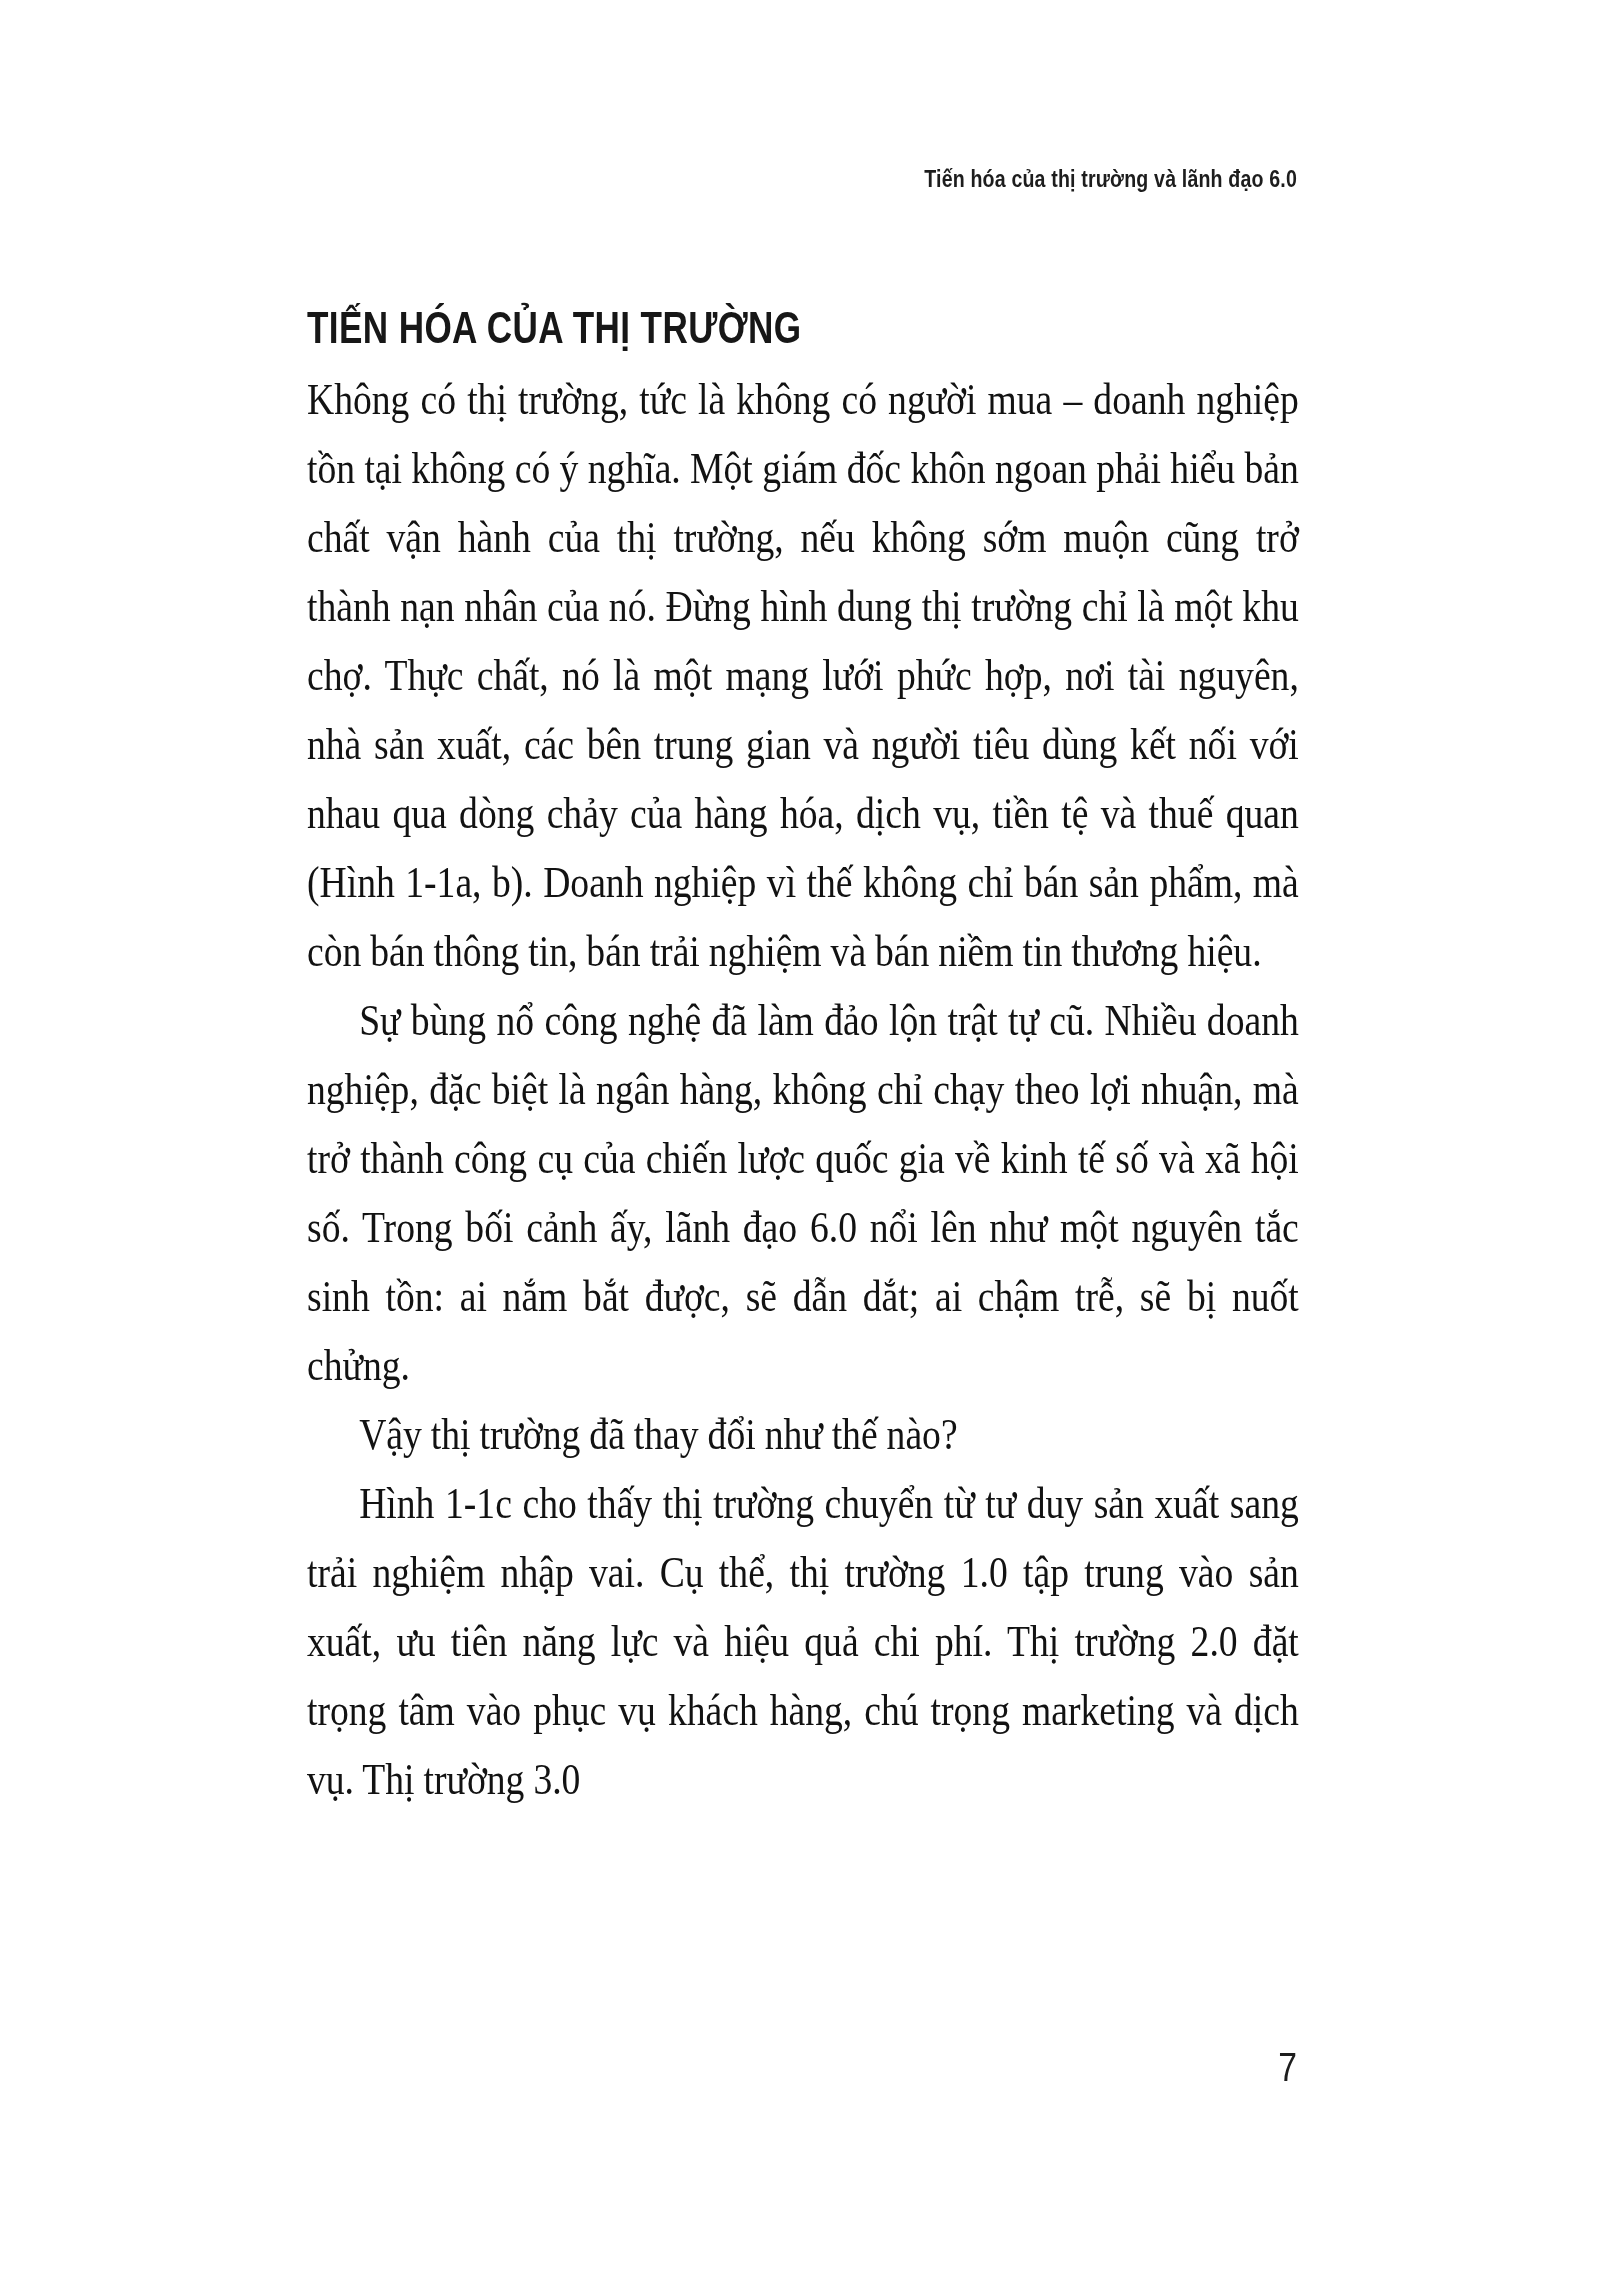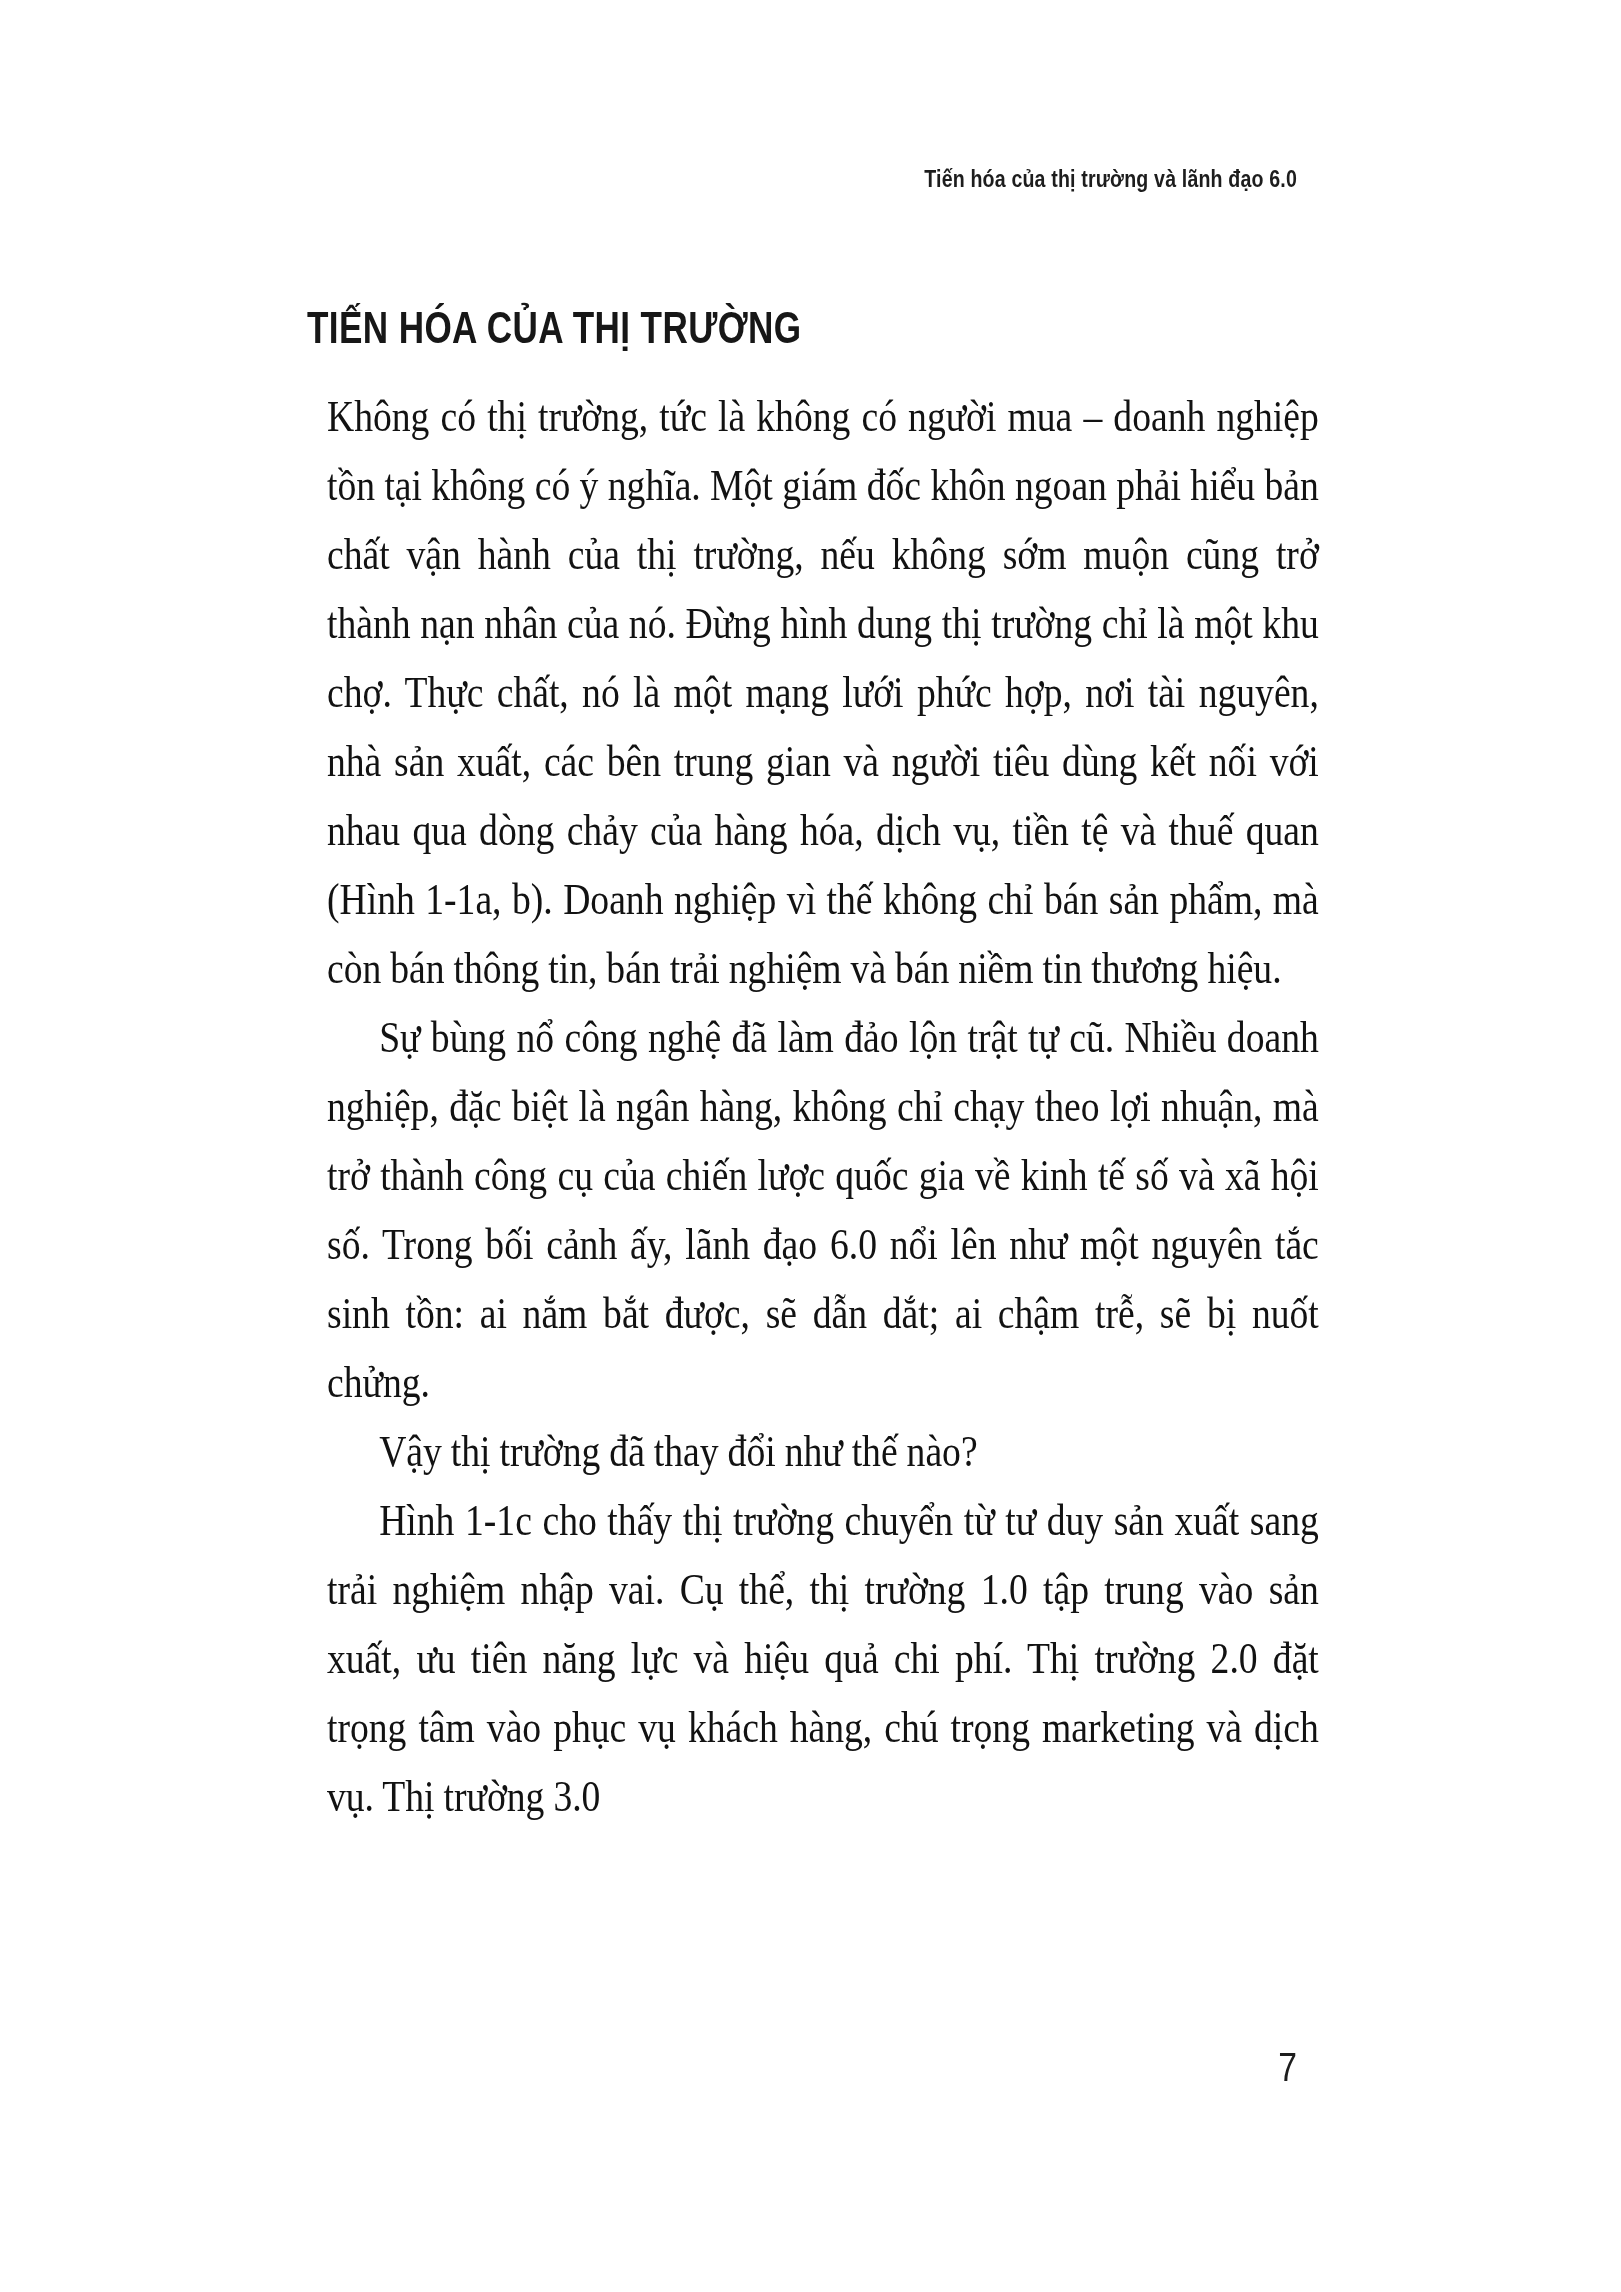--- a/index.html
+++ b/index.html
@@ -48,24 +48,23 @@
     color: #171717;
     text-transform: uppercase;
     transform: scaleX(0.78);
     transform-origin: left center;
     white-space: nowrap;
   }
 
   
   .body-column {
     position: absolute;
-    top: 382px;
+    top: 365px;
     left: 307px;
     width: 992px;
-    margin-left: 20px;
   }
 
   .body-paragraph {
     margin: 0;
     font-family: "Liberation Serif", "DejaVu Serif", serif;
     font-size: 44px;
     line-height: 69px;
     color: #121212;
     text-align: justify;
     text-justify: inter-word;

